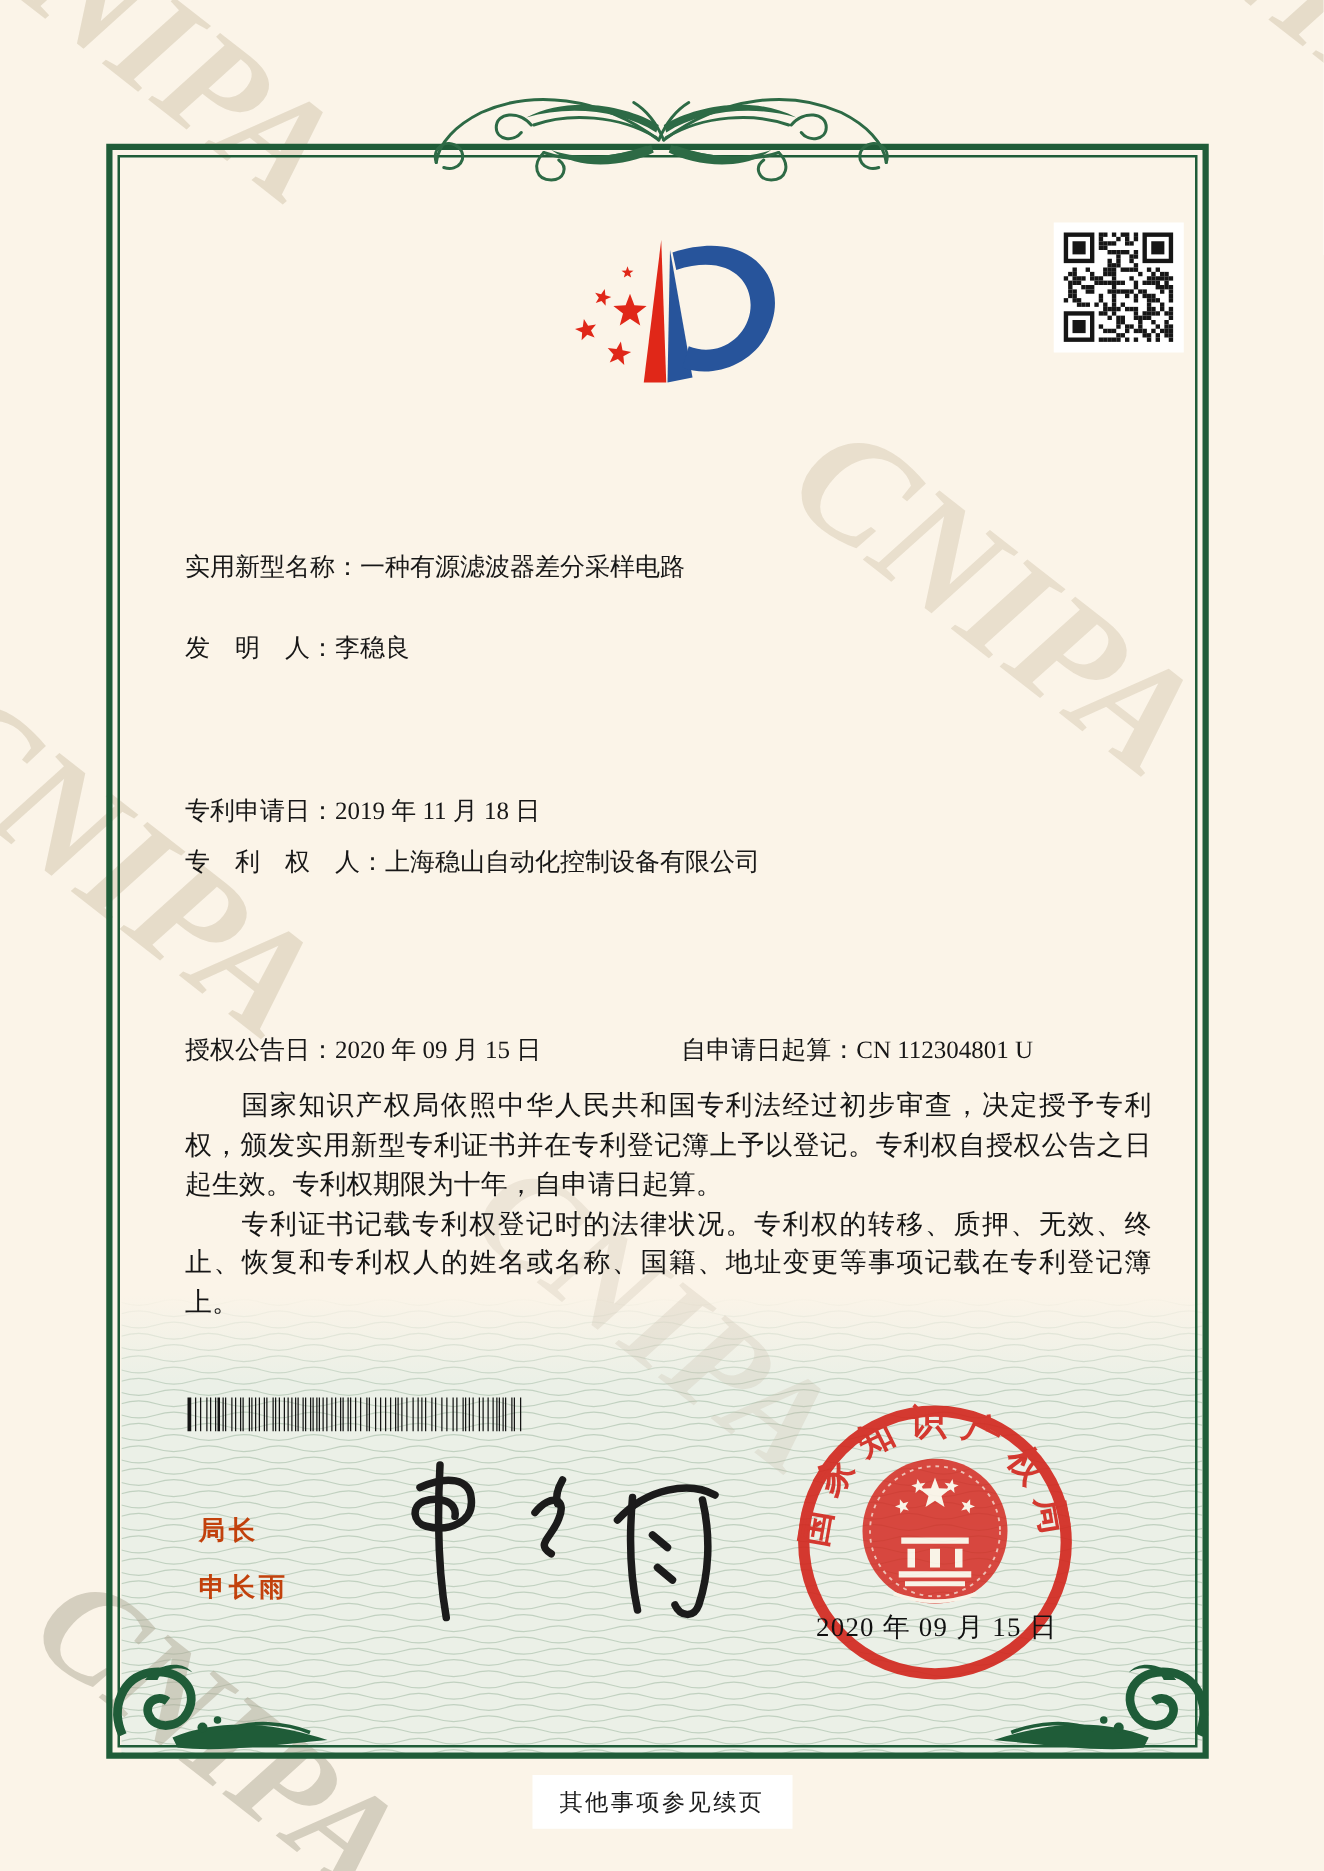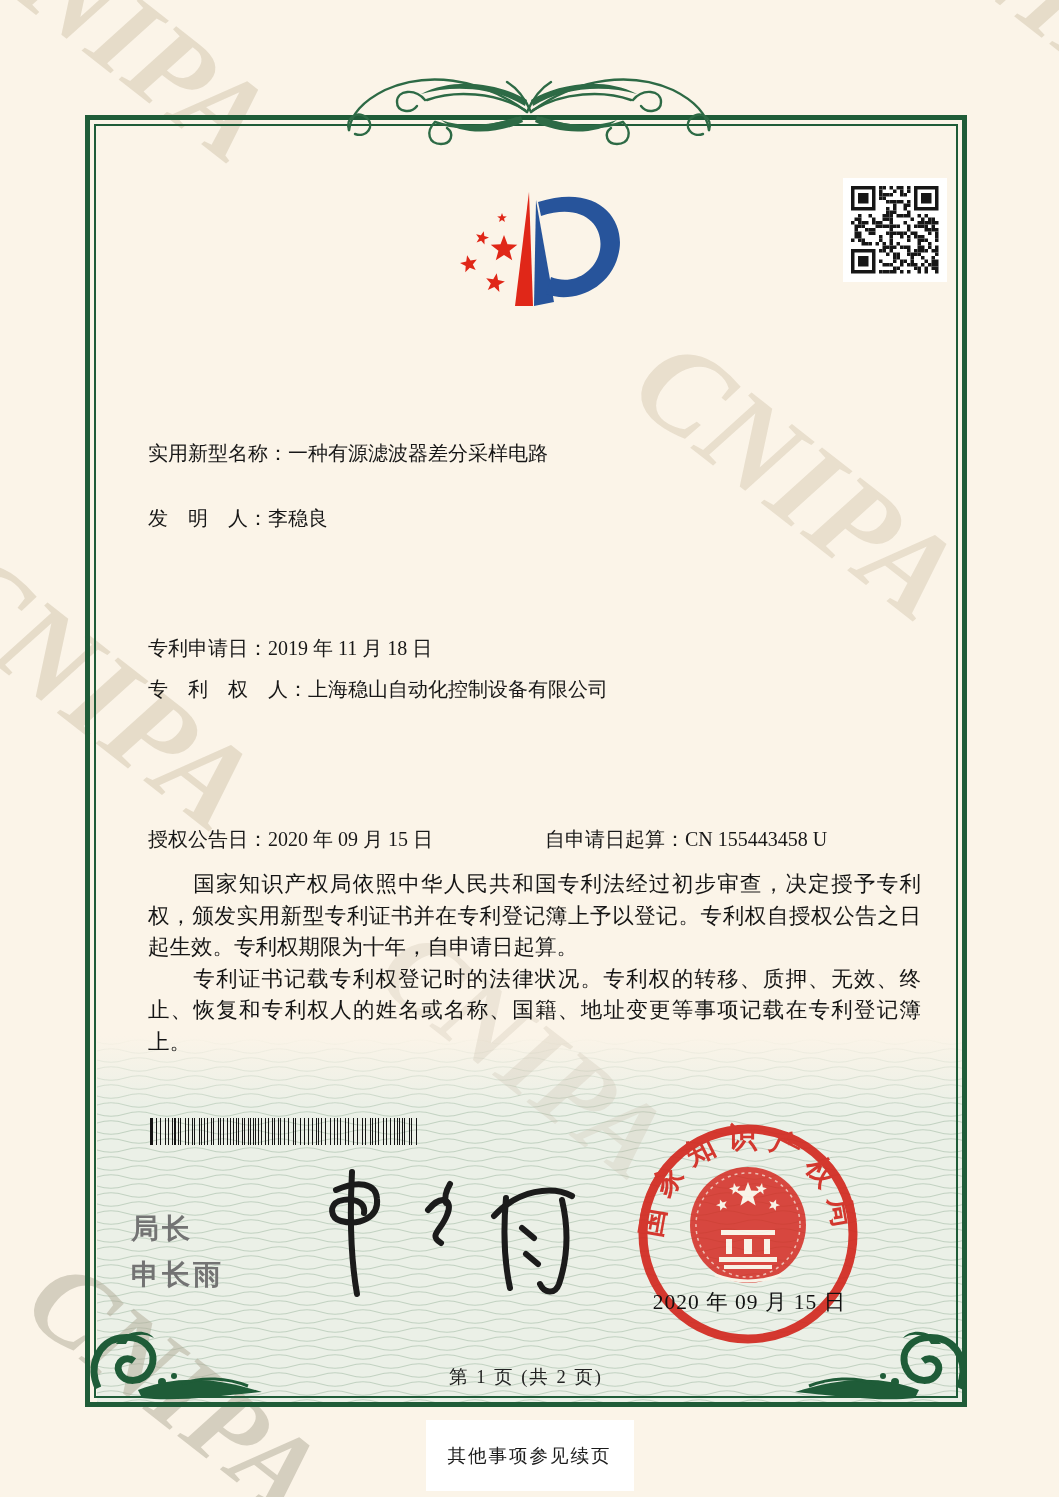--- a/index.html
+++ b/index.html
@@ -58,39 +58,39 @@
   .grant-no{position:absolute; left:397px; top:0;}
   
   .body-text{
     position:absolute; z-index:4; left:148px; top:869px; width:773px;
     font-size:21.5px; line-height:31.5px; text-align:justify; color:#151515;
   }
   .body-text p{margin:0; text-indent:2.1em;}
   
   .barcode{position:absolute; z-index:4; left:150px; top:1118px; height:27px; display:flex; align-items:stretch;}
   .barcode .bar{background:#141414;}
-  .director{position:absolute; z-index:4; left:131px; font-family:"Liberation Sans","DejaVu Sans",sans-serif;
-    font-size:28px; font-weight:600; letter-spacing:3px; color:#737373;}
+  .director{position:absolute; z-index:4; left:159px; font-family:"Liberation Sans","DejaVu Sans",sans-serif;
+    font-size:21px; font-weight:600; letter-spacing:3px; color:#c2410c;}
   .sig{position:absolute; z-index:4; left:300px; top:1160px;}
   .seal{position:absolute; z-index:5; left:627px; top:1113px;}
   .seal-date{
     position:absolute; z-index:6; left:642px; top:1287px; width:215px; text-align:center;
     font-size:21.5px; color:#111; letter-spacing:1px; white-space:nowrap;
   }
   .page-info{
     position:absolute; z-index:4; left:85px; top:1364px; width:882px; text-align:center;
     font-size:18.5px; letter-spacing:2px; color:#222;
   }
   .corner-orn{position:absolute; z-index:4;}
   .orn-bl{left:86px; top:1326px;}
   .orn-br{left:786px; top:1326px; transform:scaleX(-1);}
   .top-orn{position:absolute; z-index:4; left:329px; top:58px;}
   .foot-note-wrap{position:absolute; z-index:4; left:0; top:1420px; width:1059px; text-align:center;}
   .foot-note{
-    display:inline-block; background:#ffffff; padding:23px 22px;
+    display:inline-block; background:#ffffff; padding:9px 22px;
     font-size:18.5px; letter-spacing:2px; color:#1a1a1a;
   }
 </style>
 </head>
 <body>
 
 <div class="page">
 
   <span class="wm wm1">CNIPA</span>
   <span class="wm wm2">CNIPA</span>
@@ -411,21 +411,21 @@
       </svg>
   </div>
 
 
   <div class="frow" style="top:440px"><span class="lab">实用新型名称：</span><span>一种有源滤波器差分采样电路</span></div>
   <div class="frow" style="top:505px"><span class="lab">发　明　人：</span><span>李稳良</span></div>
   <div class="frow" style="top:635px"><span class="lab">专利申请日：</span><span>2019 年 11 月 18 日</span></div>
   <div class="frow" style="top:676px"><span class="lab">专　利　权　人：</span><span>上海稳山自动化控制设备有限公司</span></div>
   <div class="frow" style="top:826px">
     <span class="lab">授权公告日：</span><span>2020 年 09 月 15 日</span>
-    <span class="grant-no"><span class="lab">自申请日起算：</span><span>CN 155443458 U</span></span>
+    <span class="grant-no"><span class="lab">自申请日起算：</span><span>CN 112304801 U</span></span>
   </div>
 
   <div class="body-text">
     <p>国家知识产权局依照中华人民共和国专利法经过初步审查，决定授予专利权，颁发实用新型专利证书并在专利登记簿上予以登记。专利权自授权公告之日起生效。专利权期限为十年，自申请日起算。</p>
     <p>专利证书记载专利权登记时的法律状况。专利权的转移、质押、无效、终止、恢复和专利权人的姓名或名称、国籍、地址变更等事项记载在专利登记簿上。</p>
   </div>
 
   <div class="barcode">
       <div class="bar" style="width: 3px; margin-right: 2.5px;"></div>
       <div class="bar" style="width: 1px; margin-right: 3.5px;"></div>
@@ -546,21 +546,20 @@
           <rect x="137" y="126" width="6" height="15"></rect>
           <rect x="92" y="144" width="58" height="5"></rect>
           <rect x="97" y="152" width="48" height="4"></rect>
         </g>
         <path d="M88,162 Q121,174 154,162" stroke="#fbf4e8" stroke-width="3" fill="none"></path>
       </g>
     </g>
   </svg>
   <div class="seal-date">2020 年 09 月 15 日</div>
 
-  <div class="page-info">第 1 页 (共 2 页)</div>
 
   <svg class="corner-orn orn-bl" width="185" height="82" viewBox="0 0 185 82">
     <g fill="#1f5c38" stroke="#1f5c38">
       <path fill="none" stroke-width="7" d="M12,62 C2,40 12,16 34,12 C58,8 74,26 64,44 C57,57 38,58 33,46 C29,36 40,29 48,35"></path>
       <path stroke="none" d="M52,64 C92,48 132,52 176,66 C132,70 90,76 56,72 Z"></path>
       <path stroke="none" d="M30,18 C40,4 60,2 68,12 C58,6 44,8 40,18 Z"></path>
       <circle cx="76" cy="56" r="4" stroke="none"></circle>
       <circle cx="88" cy="50" r="3" stroke="none"></circle>
       <path fill="none" stroke-width="3" d="M96,58 C116,50 142,52 162,60"></path>
     </g>

